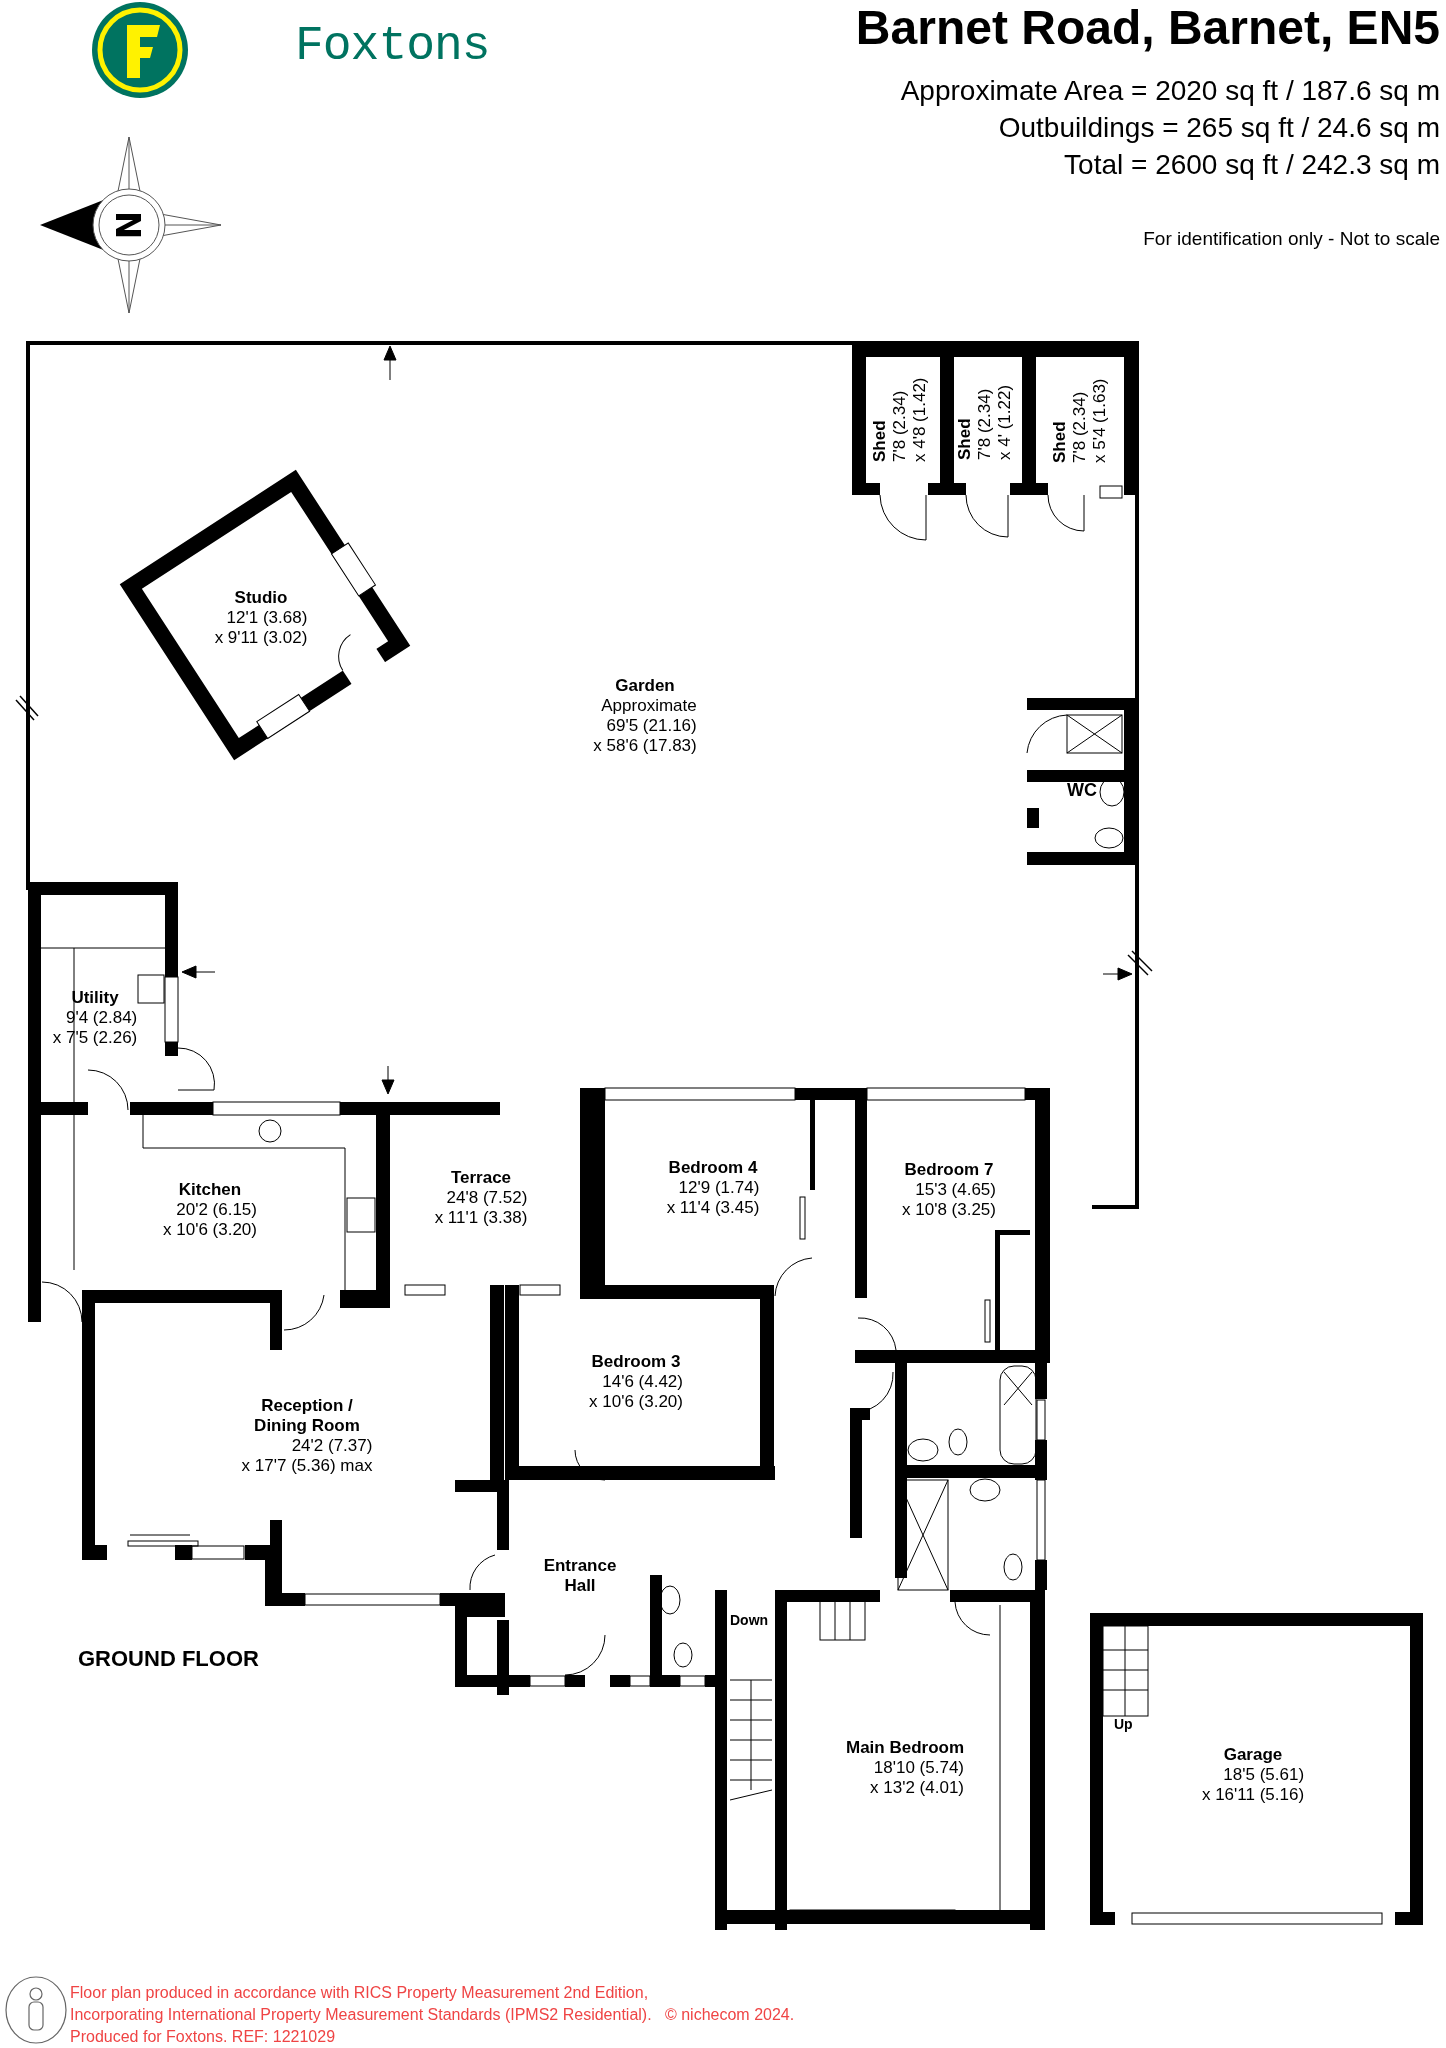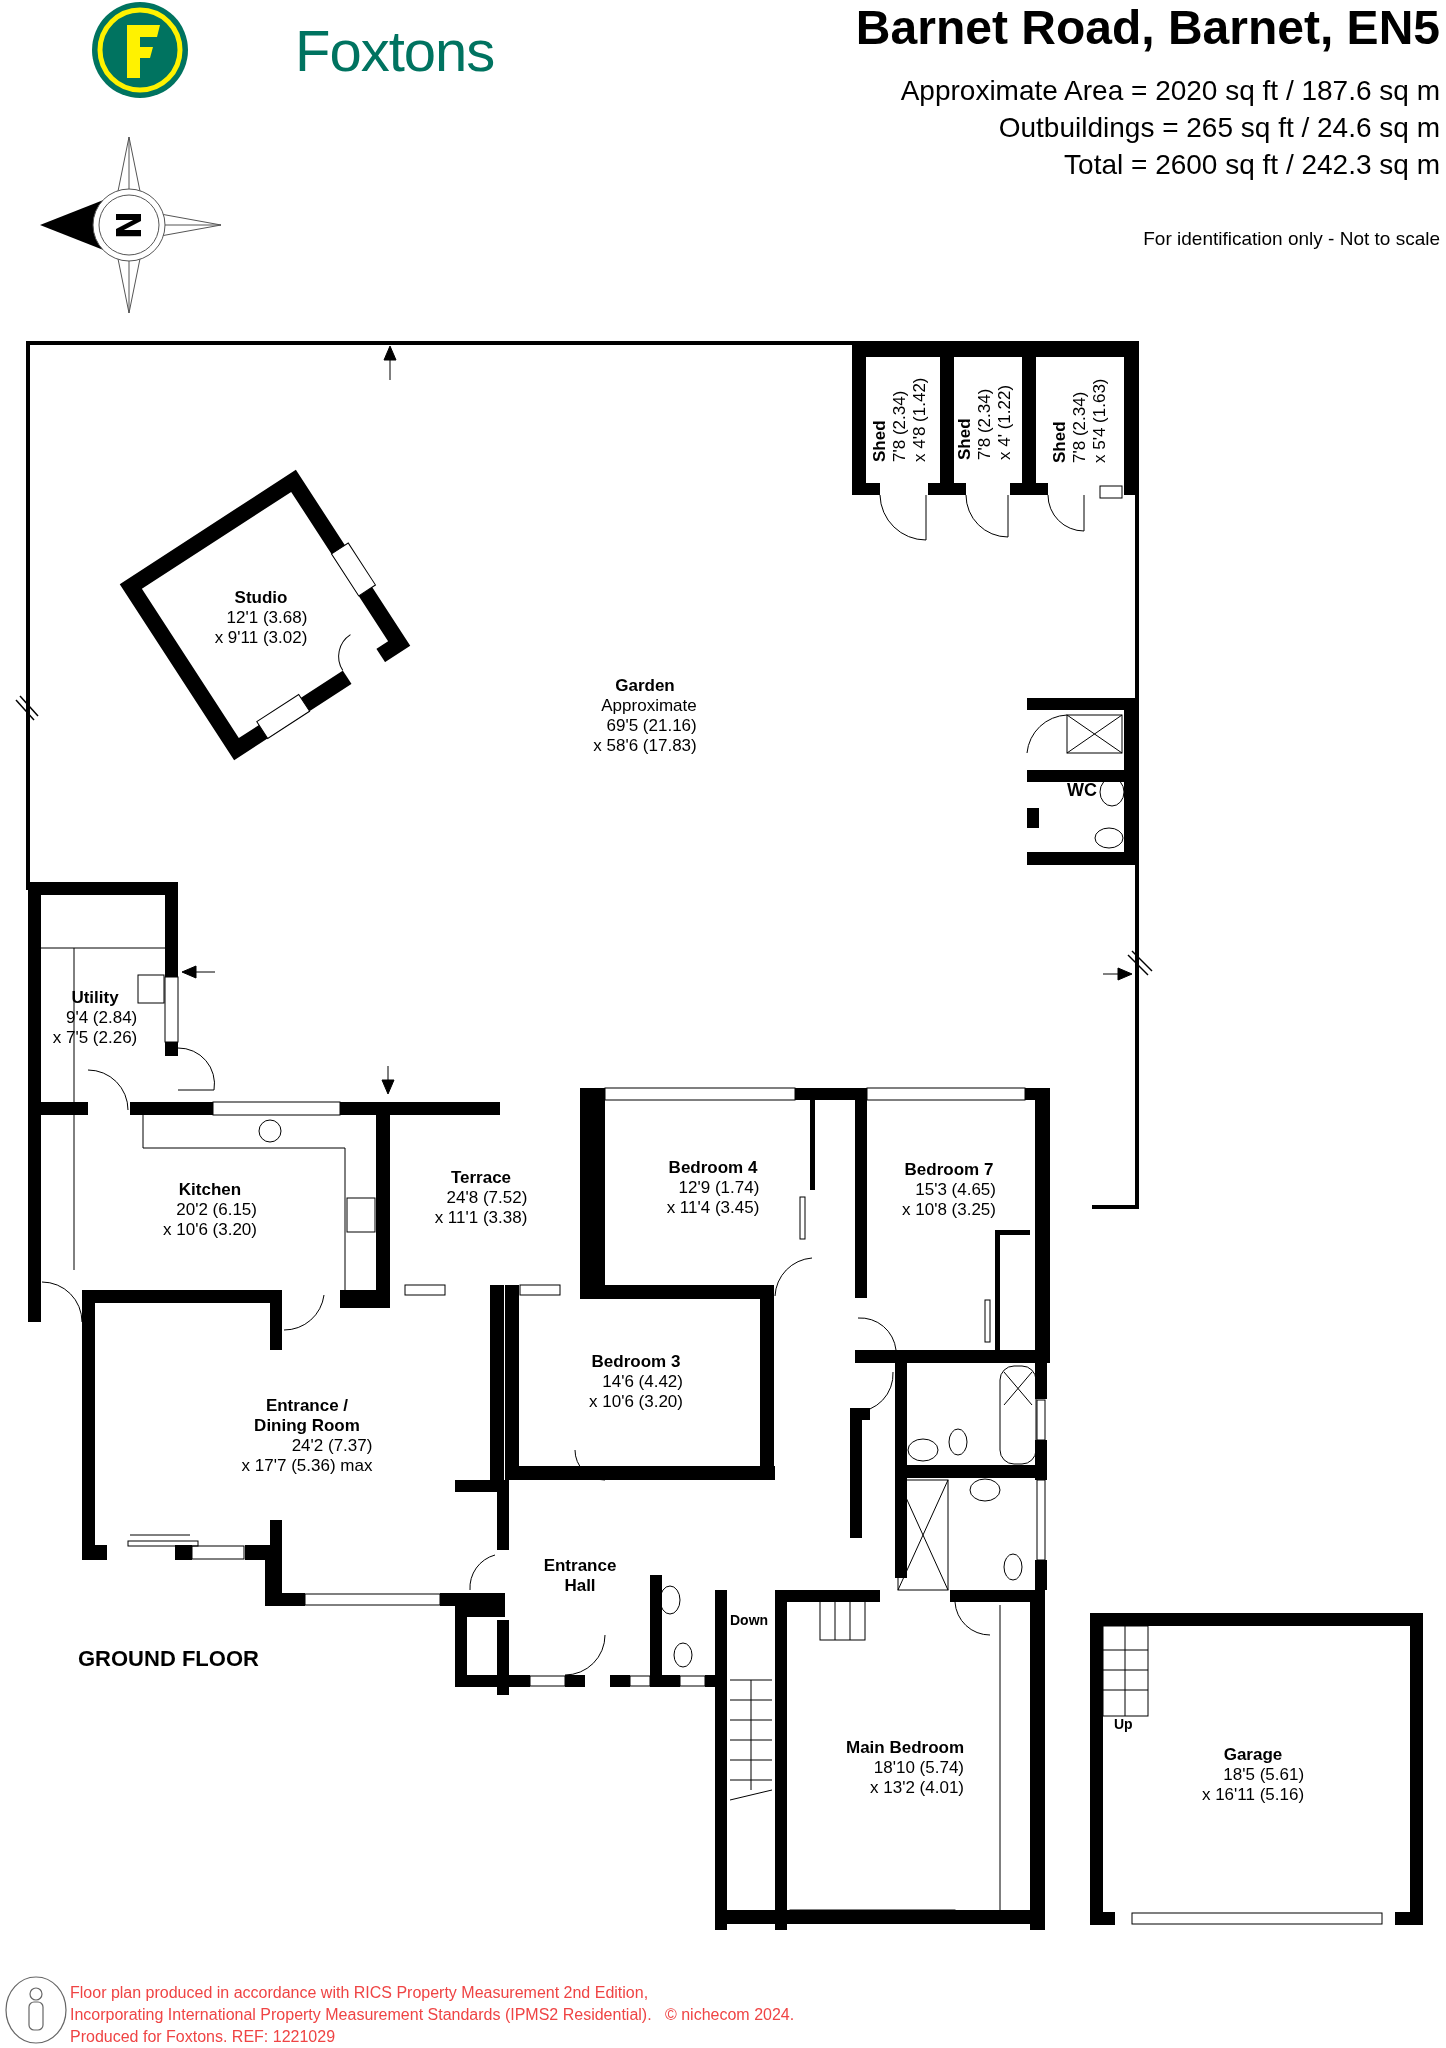--- a/index.html
+++ b/index.html
@@ -1,19 +1,19 @@
 <!DOCTYPE html>
 <html><head>
 <meta charset="utf-8">
 <style>
   html, body { margin:0; padding:0; background:#ffffff; }
   body { width:1446px; height:2048px; position:relative; overflow:hidden; font-family:"Liberation Sans", sans-serif; color:#000; }
   .abs { position:absolute; }
   .logo { left:90px; top:0px; width:340px; height:100px; }
-  .brand-text { left:205px; top:22px; font-size:58px; color:#007360; font-family:Liberation Sans, sans-serif; letter-spacing:-1px; line-height:1; }
+  .brand-text { left:205px; top:22px; font-size:48px; color:#007360; font-family:Liberation Mono, monospace; letter-spacing:-1px; line-height:1; }
   .title { right:6px; top:2px; font-size:48px; font-weight:bold; text-align:right; white-space:nowrap; line-height:1.1; }
   .areas { right:6px; top:72px; text-align:right; font-size:28px; line-height:37px; white-space:nowrap; }
   .disclaimer { right:6px; top:228px; font-size:19px; white-space:nowrap; }
   svg.plan { position:absolute; left:0; top:0; }
   .room-label { position:absolute; text-align:center; font-size:17px; line-height:20px; white-space:nowrap; transform:translate(-50%, 0); }
   .room-label .name { font-weight:bold; display:block; }
   .room-label .dim { display:block;text-align:right; }
   .shed-label { position:absolute; transform-origin:0 0; transform:rotate(-90deg); font-size:17px; line-height:20px; white-space:nowrap; }
   .shed-label .name { font-weight:bold; }
   .floor-name { left:78px; top:1646px; font-size:22px; font-weight:bold; }
@@ -348,21 +348,21 @@
   <span class="name">Bedroom 7</span>
   <span class="dim">15'3 (4.65)</span>
   <span class="dim">x 10'8 (3.25)</span>
 </div>
 <div class="room-label" style="left:636px;top:1352px">
   <span class="name">Bedroom 3</span>
   <span class="dim">14'6 (4.42)</span>
   <span class="dim">x 10'6 (3.20)</span>
 </div>
 <div class="room-label" style="left:307px;top:1396px">
-  <span class="name">Entrance /</span>
+  <span class="name">Reception /</span>
   <span class="name">Dining Room</span>
   <span class="dim">24'2 (7.37)</span>
   <span class="dim">x 17'7 (5.36) max</span>
 </div>
 <div class="room-label" style="left:580px;top:1556px">
   <span class="name">Entrance</span>
   <span class="name">Hall</span>
 </div>
 <div class="room-label" style="left:905px;top:1738px">
   <span class="name">Main Bedroom</span>

